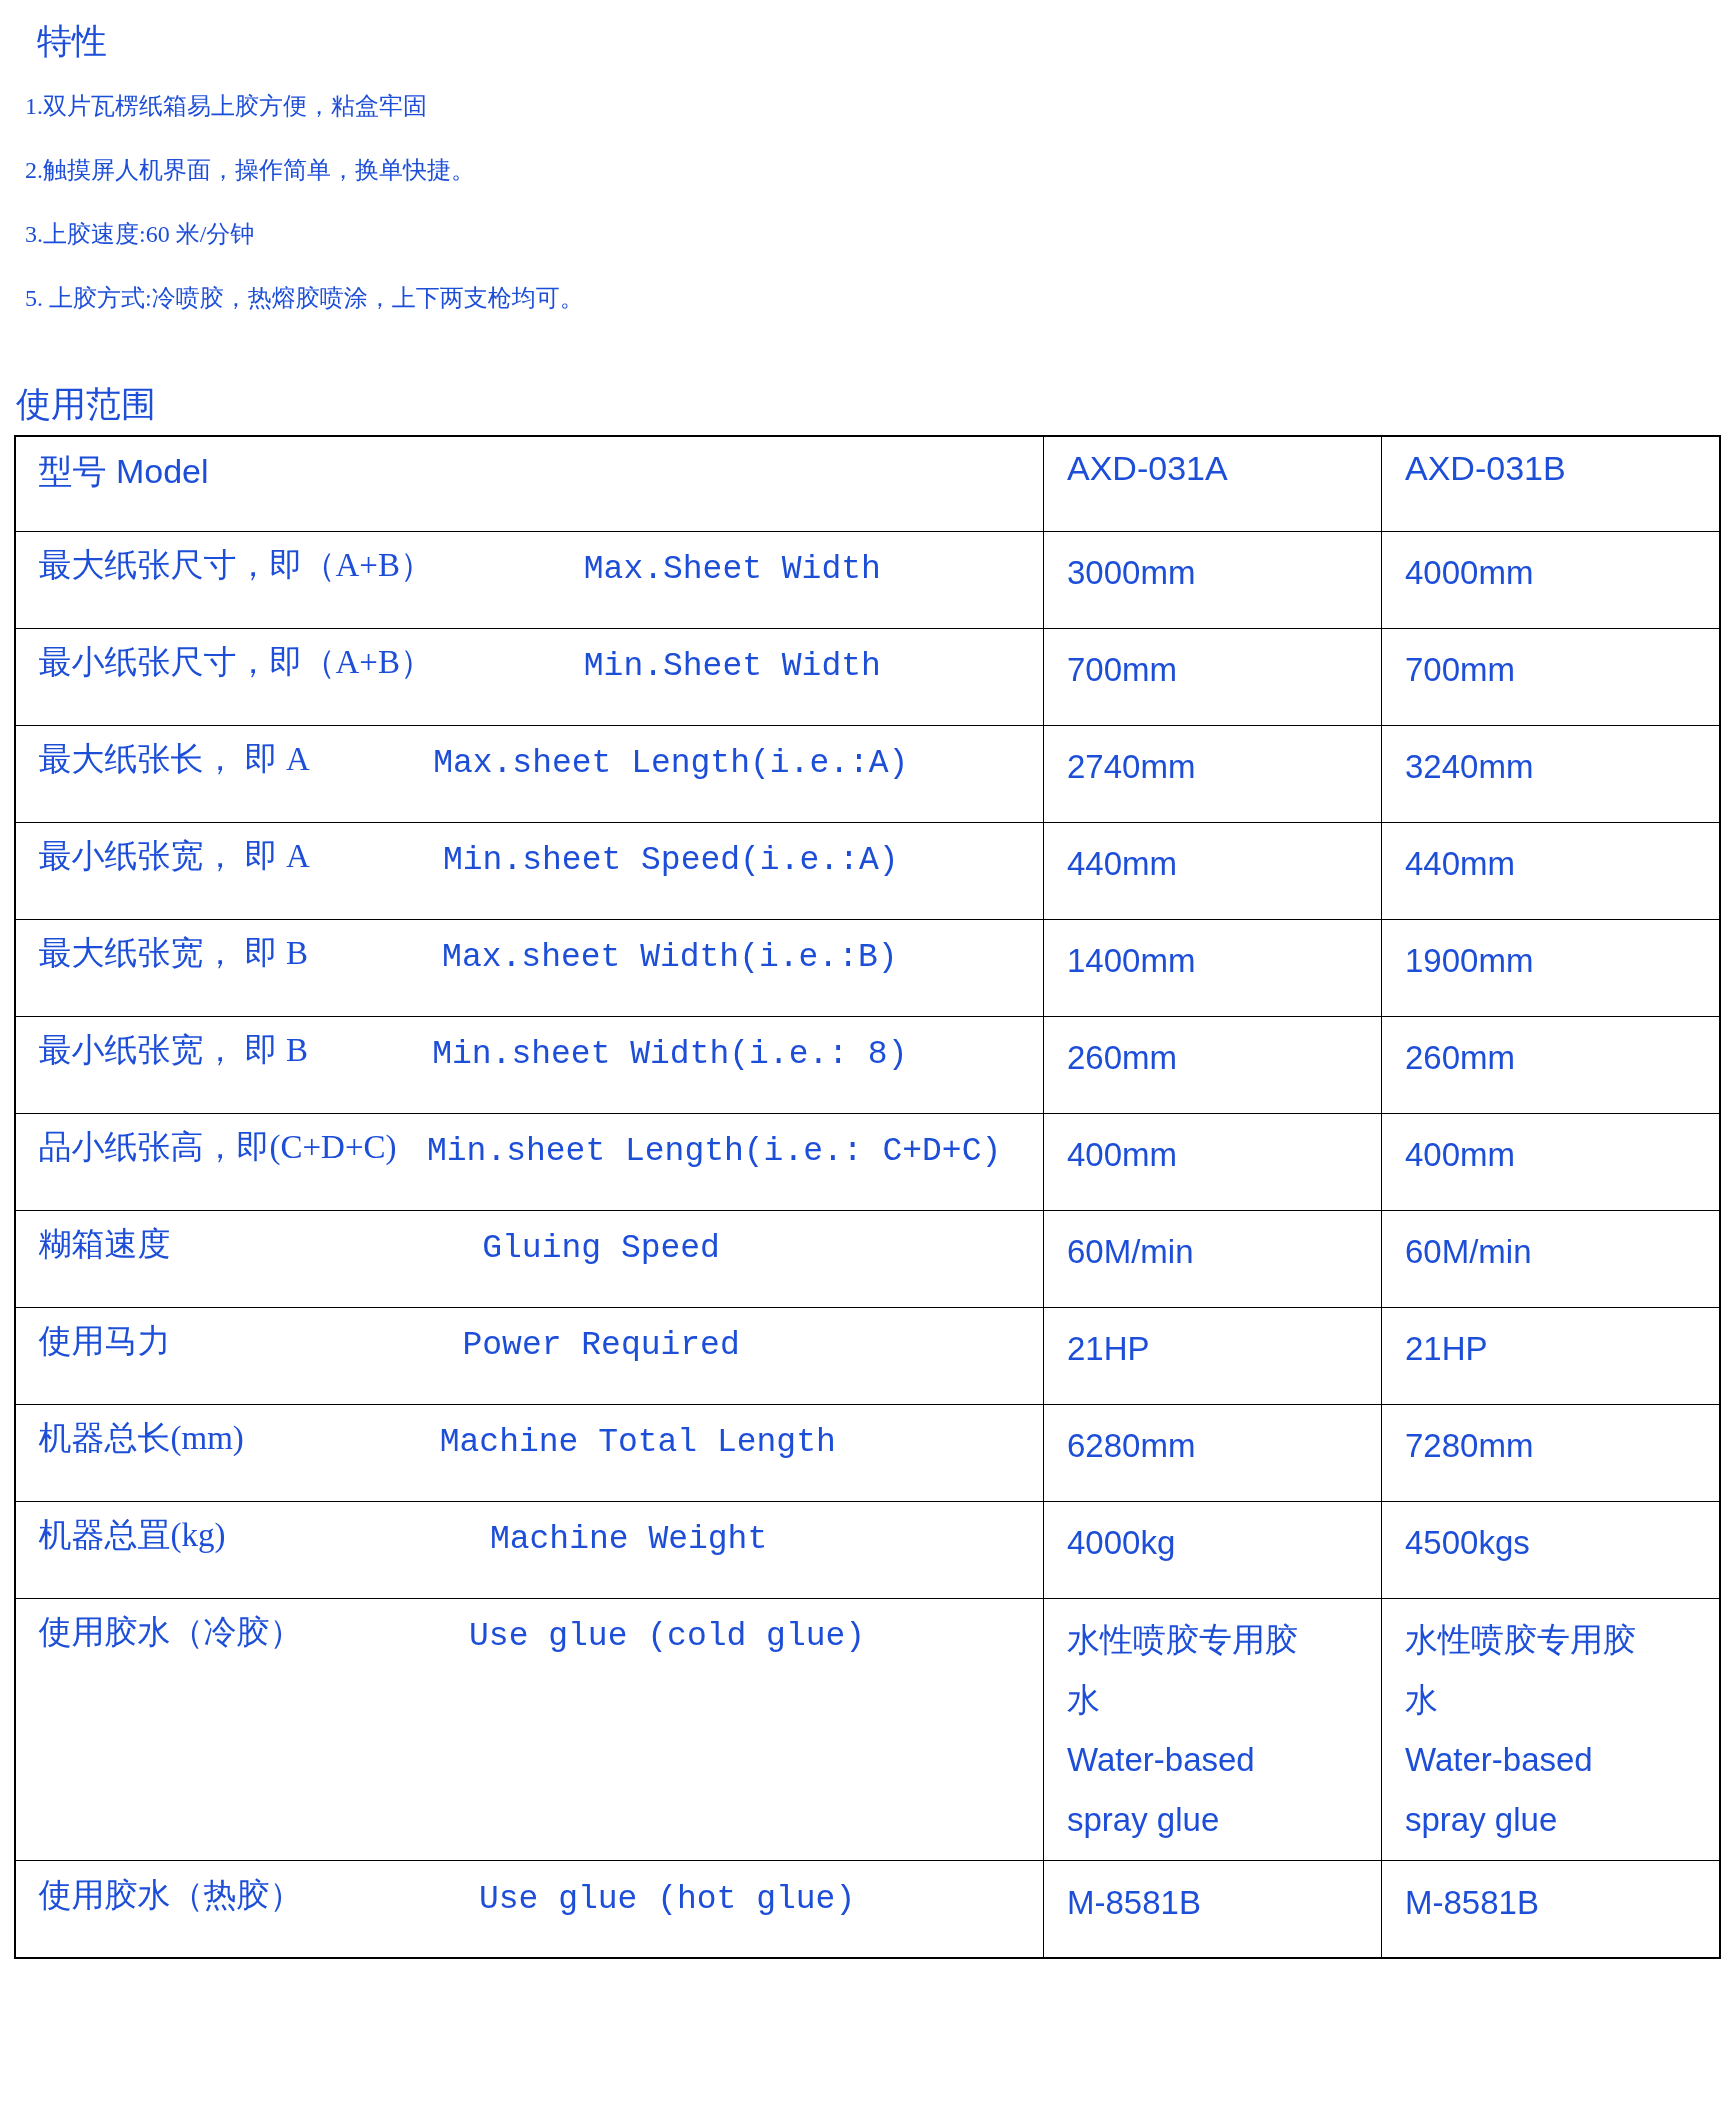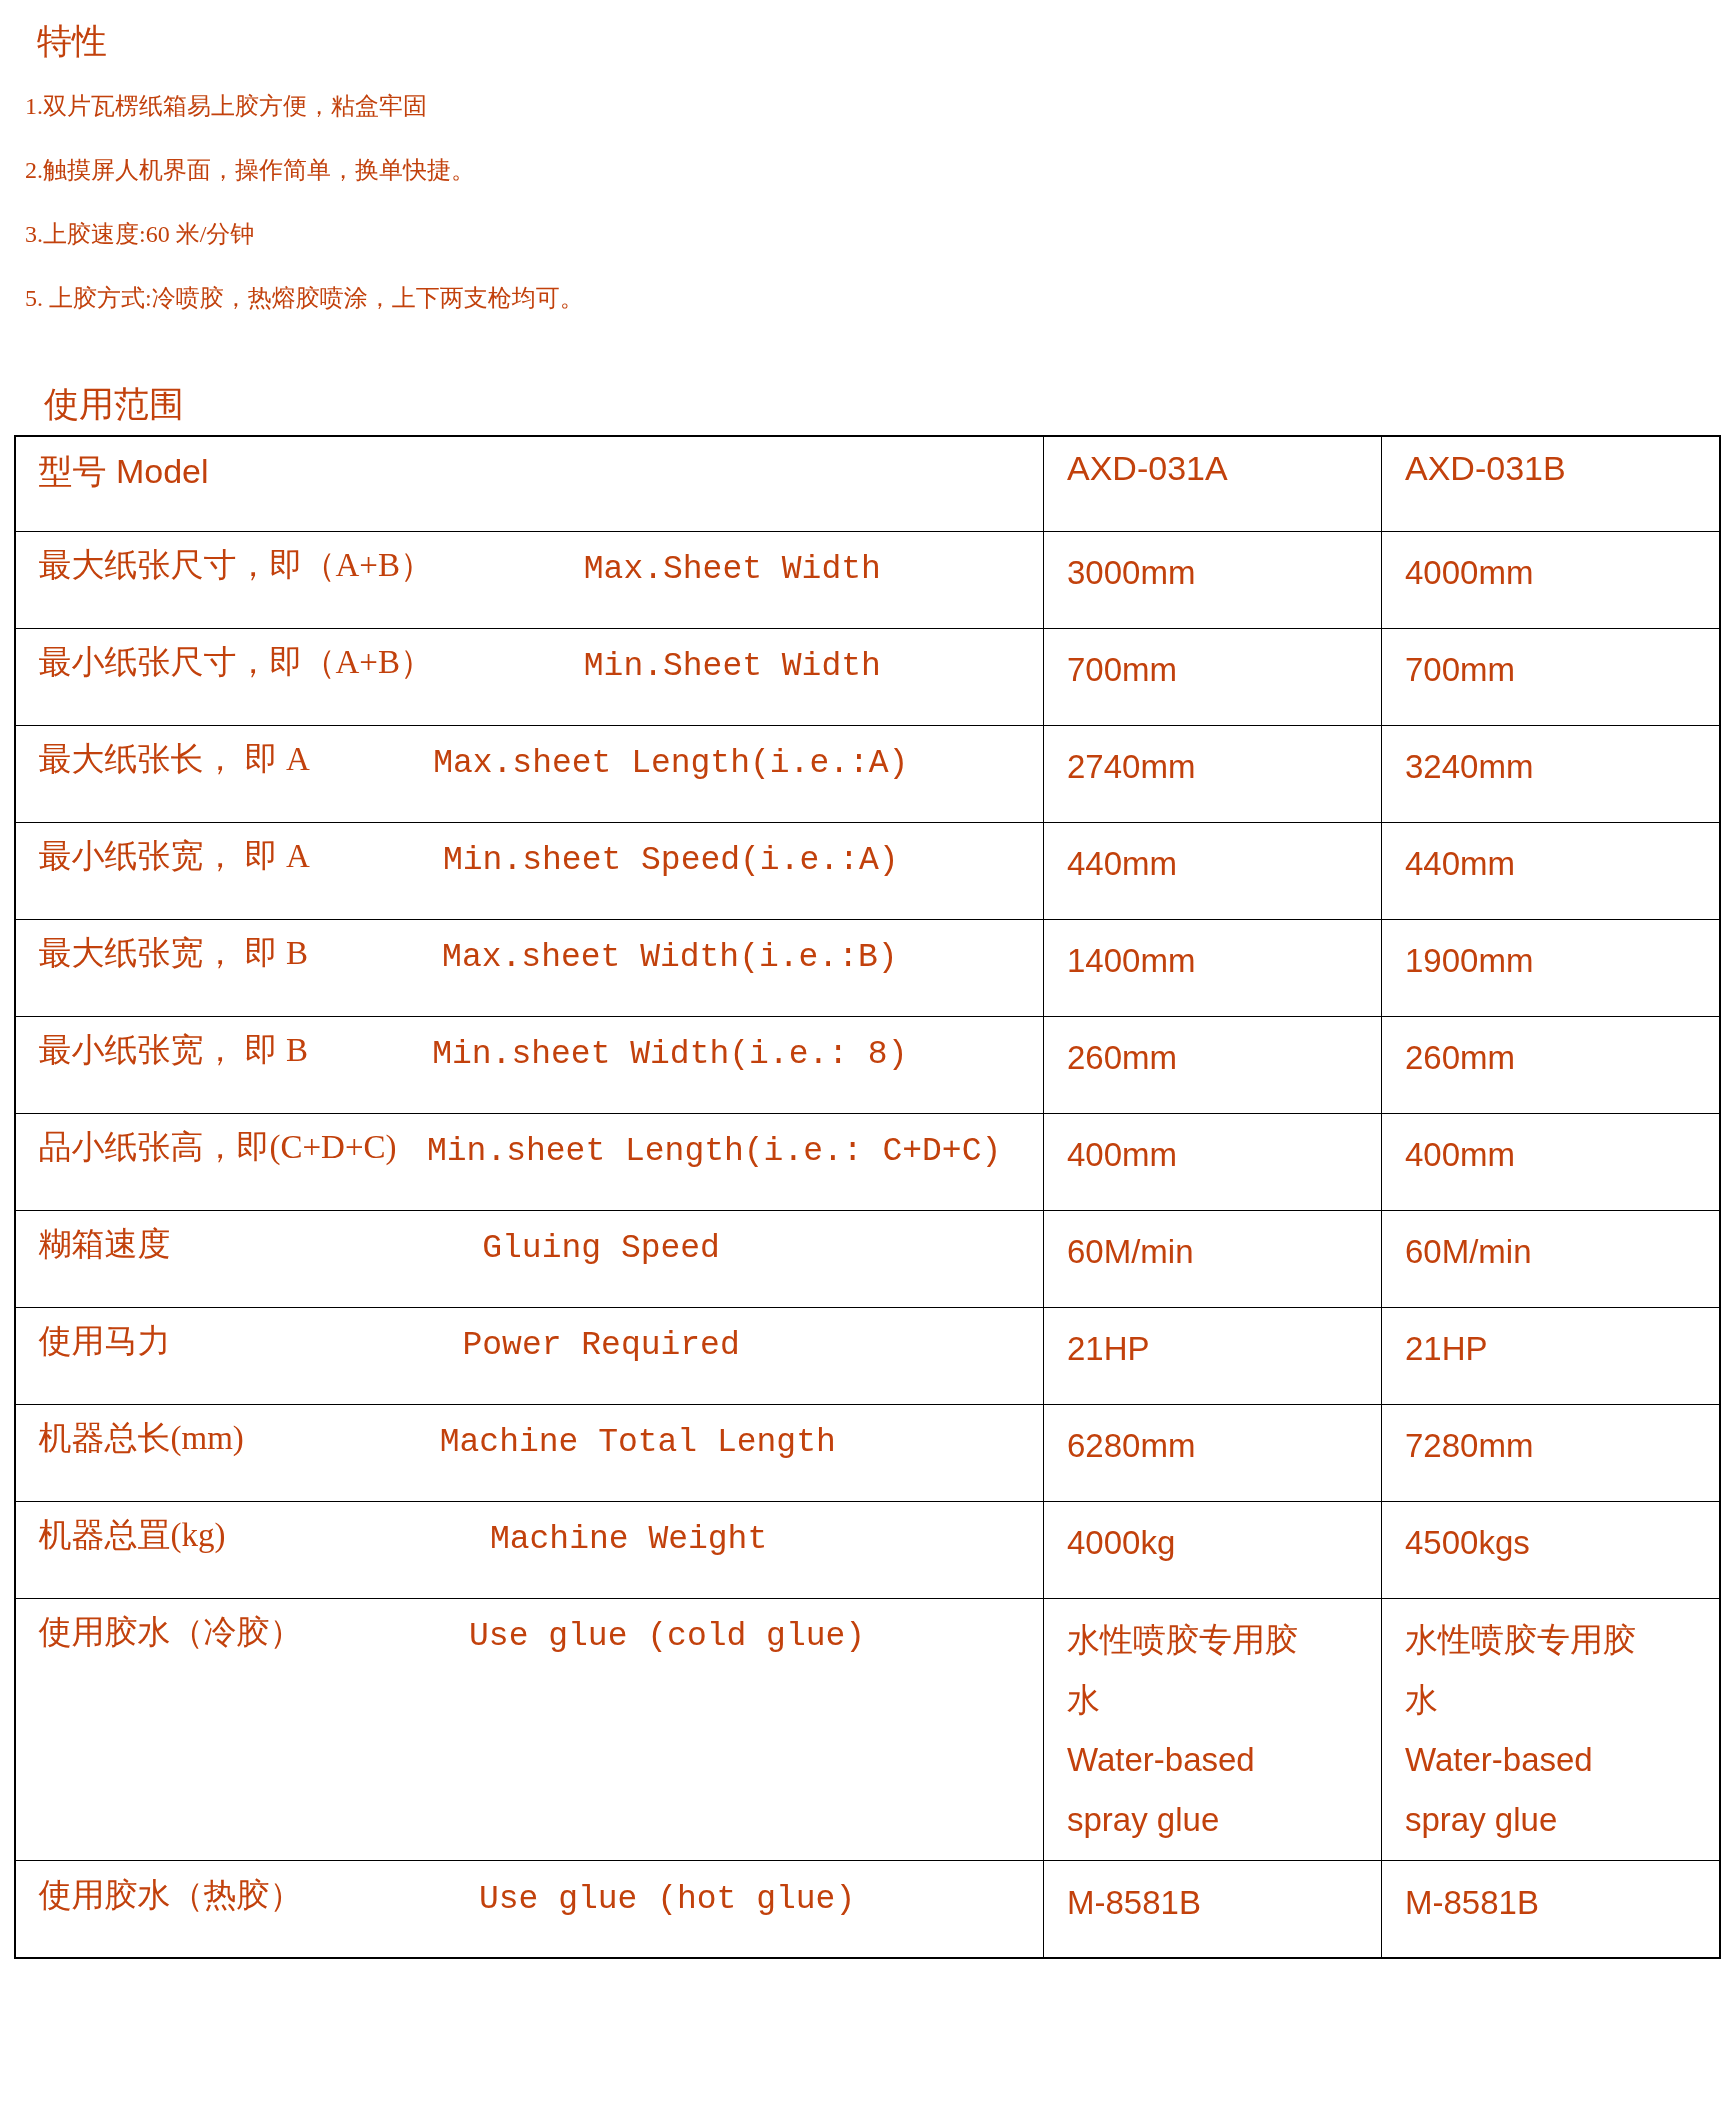--- a/index.html
+++ b/index.html
@@ -5,21 +5,21 @@
   html, body {
     margin: 0;
     padding: 0;
     background: #ffffff;
   }
   .page {
     position: relative;
     width: 1730px;
     height: 2114px;
     background: #ffffff;
-    color: #c2410c;
+    color: #1d4ed8;
     overflow: hidden;
     font-family: "Liberation Serif", serif;
   }
   .features {
     padding-top: 9.7px;
   }
   .features-title {
     padding-left: 37px;
     font-size: 35px;
     line-height: 64px;
@@ -28,21 +28,20 @@
     padding-left: 25px;
     font-size: 24px;
     line-height: 64px;
     white-space: nowrap;
   }
   .scope-title {
     margin-top: 54px;
     padding-left: 16px;
     font-size: 35px;
     line-height: 42px;
-    margin-left: 28px;
   }
   table.spec {
     margin-left: 13.5px;
     margin-top: 9.7px;
     width: 1705px;
     table-layout: fixed;
     border-collapse: collapse;
     border: 2.9px solid #000000;
     font-size: 33px;
   }

